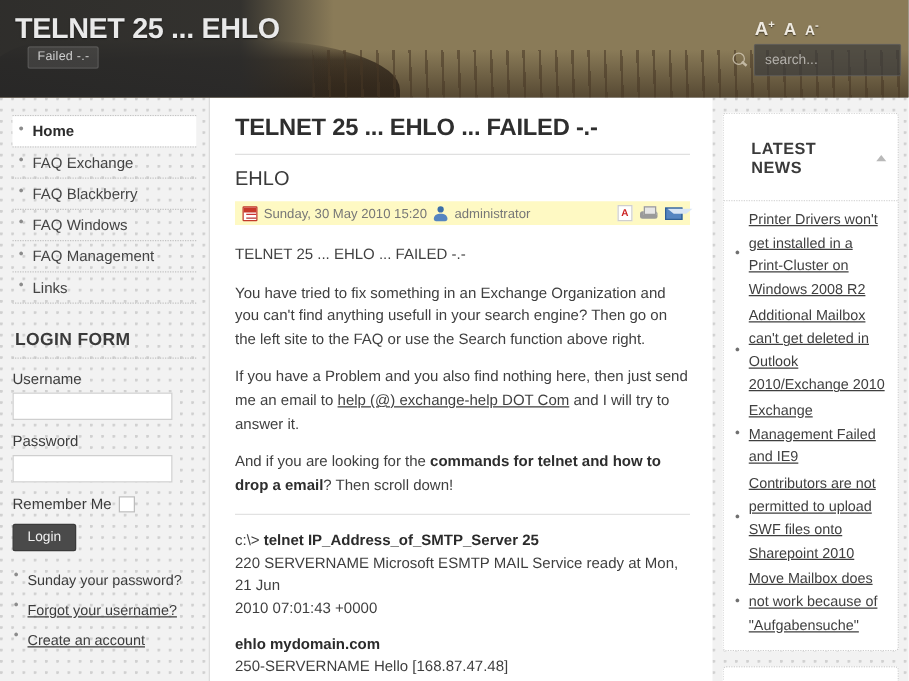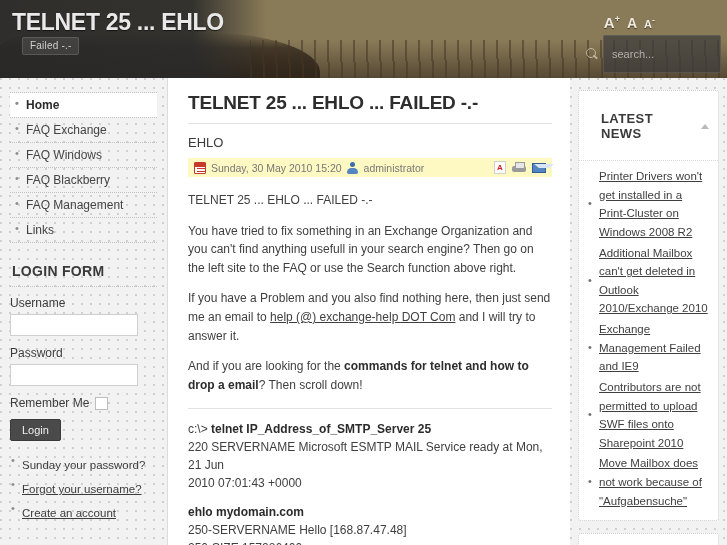--- a/index.html
+++ b/index.html
@@ -84,21 +84,21 @@
   }
   .search-ico::before {
     content:""; position:absolute; left:2px; top:2px; width:8px; height:8px;
     border:1.6px solid #e8e0cf; border-radius:50%;
   }
   .search-ico::after {
     content:""; position:absolute; left:9px; top:10px; width:5px; height:1.6px;
     background:#e8e0cf; transform: rotate(42deg);
   }
   .search-input {
-    width: 118px; height: 38px;
+    width: 118px; height: 26px;
     background: rgba(60,60,60,.72);
     border: 1px solid rgba(120,120,120,.35);
     border-radius: 2px;
     color: #cfcfcf; font-size: 11px;
     padding: 0 8px;
     font-family: "Liberation Sans", sans-serif;
     outline: none;
   }
   .search-input::placeholder { color: #b3b0ab; }
 
@@ -160,21 +160,21 @@
   .helper-list a { font-size: 11.5px; color: #3c3c3c; text-decoration: none; }
   .helper-list a.underlined { text-decoration: underline; }
 
   
   .main { flex: 1 1 auto; background: #fff; padding: 14px 18px 0 20px; min-width: 0; }
   .page-title {
     font-size: 19px; font-weight: bold; color: #2e2e2e; letter-spacing: -0.2px;
     margin: 0 0 9px 0; white-space: nowrap;
   }
   .title-rule { border-top: 1px solid #e0e0e0; margin-bottom: 11px; }
-  .article-title { font-size: 13px; color: #3a3a3a; margin: 0 0 8px 0; font-weight: normal; }
+  .article-title { font-size: 16px; color: #3a3a3a; margin: 0 0 8px 0; font-weight: normal; }
   .meta-bar {
     background: #fef9c3;
     display: flex; align-items: center;
     padding: 3px 6px; font-size: 10.5px; color: #777;
     margin-bottom: 14px;
   }
   .meta-left { display: flex; align-items: center; gap: 5px; flex: 1 1 auto; }
   .meta-icons { display: flex; align-items: center; gap: 6px; }
   .ico { display: inline-block; }
   .cal-ico { width: 12px; height: 12px; background:#fff; border:1px solid #c23b2b; border-radius:1px; position:relative; }
@@ -254,24 +254,24 @@
     <div class="left dotted-bg">
 
       <ul class="menu">
         <li class="active">
           <a href="#">Home</a>
         </li>
         <li>
           <a href="#">FAQ Exchange</a>
         </li>
         <li>
+          <a href="#">FAQ Blackberry</a>
+        </li>
+        <li>
           <a href="#">FAQ Windows</a>
-        </li>
-        <li>
-          <a href="#">FAQ Blackberry</a>
         </li>
         <li>
           <a href="#">FAQ Management</a>
         </li>
         <li>
           <a href="#">Links</a>
         </li>
       </ul>
 
       <div class="mod-title login-title">LOGIN FORM</div>

